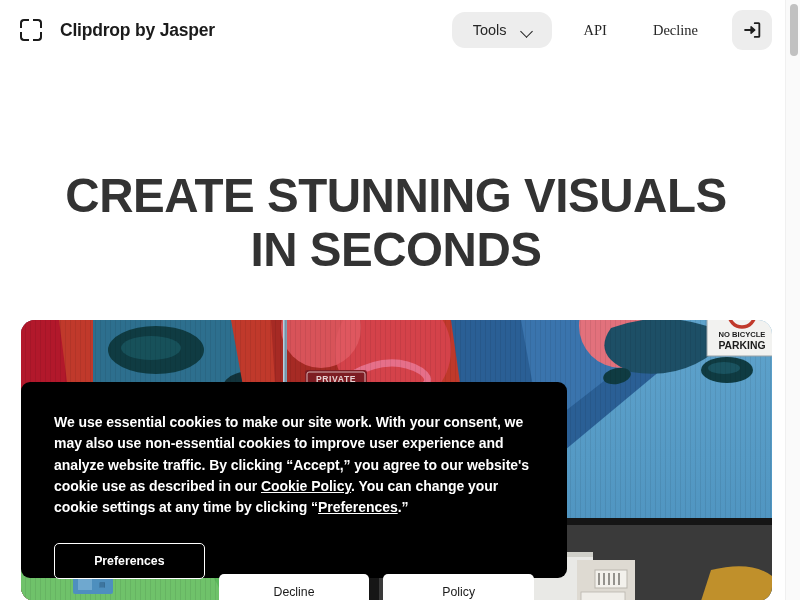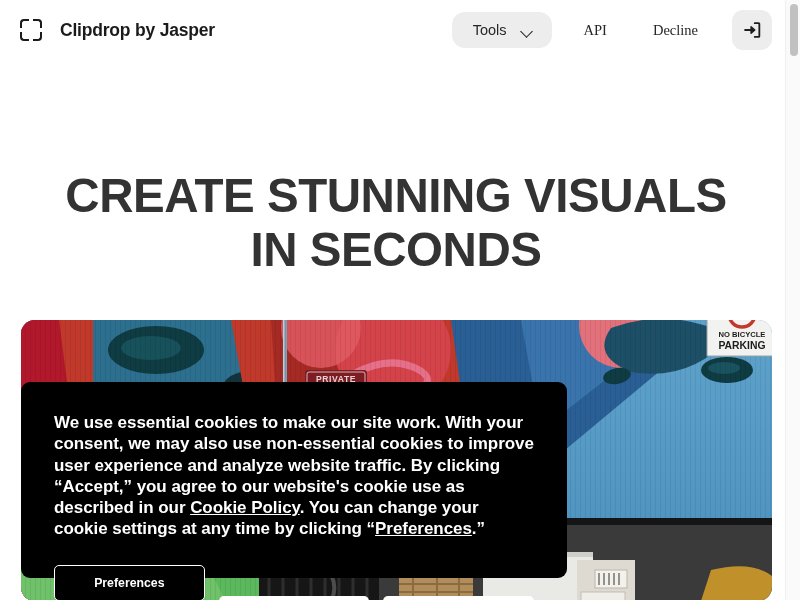--- a/index.html
+++ b/index.html
@@ -150,21 +150,21 @@
     top: 382px;
     width: 546px;
     height: 196px;
     background: #000000;
     border-radius: 9px;
     padding: 30px 33px 0 33px;
   }
 
   .cookie-text {
     color: #ffffff;
-    font-size: 17px;
+    font-size: 14px;
     line-height: 21.3px;
     font-weight: 600;
     letter-spacing: -0.05px;
   }
   .cookie-text a {
     color: #ffffff;
     text-decoration: underline;
   }
 
   .cookie-actions {

